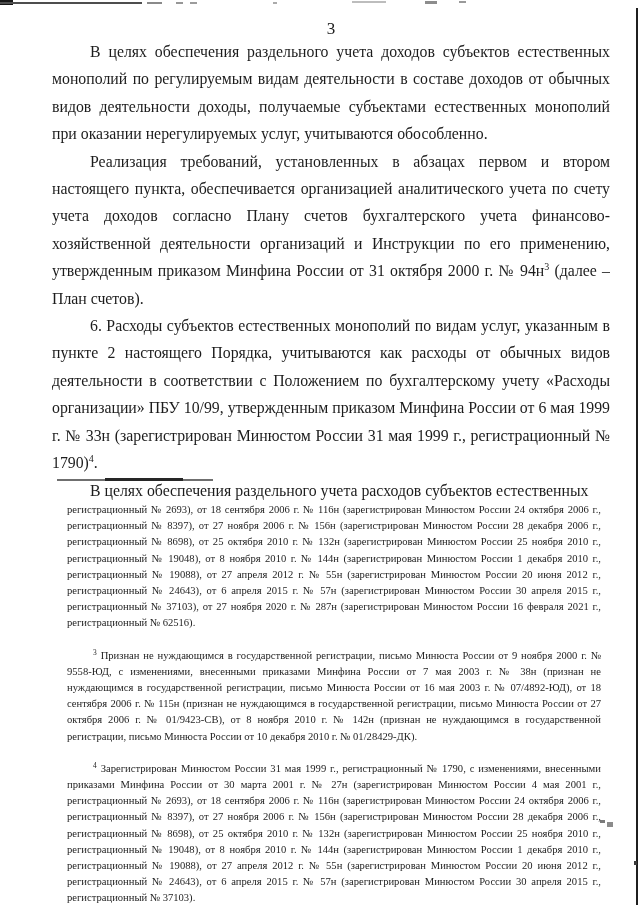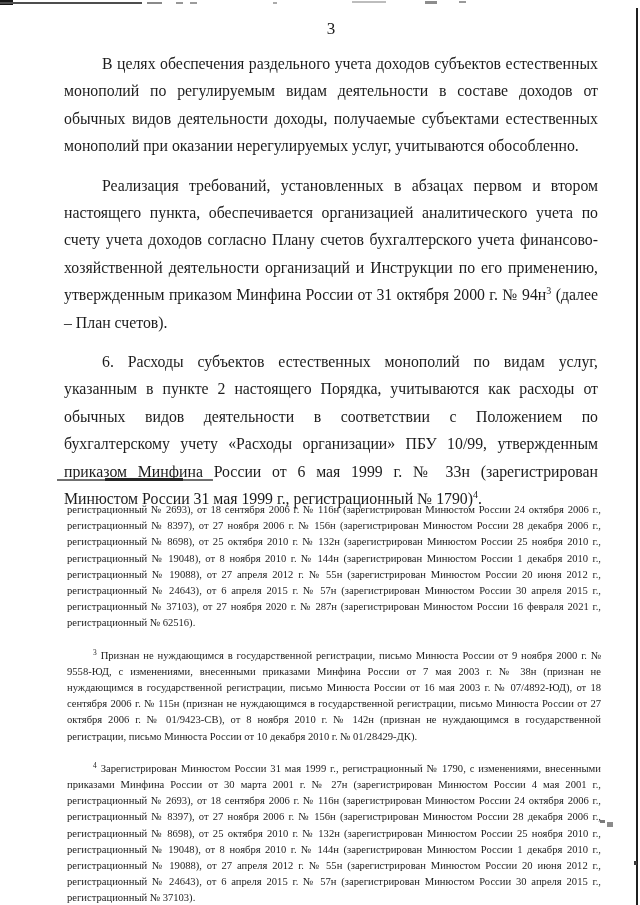--- a/index.html
+++ b/index.html
@@ -48,21 +48,21 @@
     position: absolute;
     top: 38px;
     left: 52px;
     width: 558px;
     font-size: 15.8px;
     line-height: 27.4px;
     text-align: justify;
     color: #1c1c1c;
   }
   .main-text p {
-    margin: 12px;
+    margin: 0;
     text-indent: 38px;
   }
   .main-text sup {
     font-size: 10px;
     line-height: 0;
     vertical-align: 6px;
   }
 
   
   .footnote-sep {
@@ -128,20 +128,23 @@
 <div class="main-text">
   <p>
     <span>В целях обеспечения раздельного учета доходов субъектов естественных монополий по регулируемым видам деятельности в составе доходов от обычных видов деятельности доходы, получаемые субъектами естественных монополий при оказании нерегулируемых услуг, учитываются обособленно.</span>
   </p>
   <p>
     <span>Реализация требований, установленных в абзацах первом и втором настоящего пункта, обеспечивается организацией аналитического учета по счету учета доходов согласно Плану счетов бухгалтерского учета финансово-хозяйственной деятельности организаций и Инструкции по его применению, утвержденным приказом Минфина России от 31 октября 2000 г. № 94н</span><sup>3</sup><span> (далее – План счетов).</span>
   </p>
   <p>
     <span>6. Расходы субъектов естественных монополий по видам услуг, указанным в пункте 2 настоящего Порядка, учитываются как расходы от обычных видов деятельности в соответствии с Положением по бухгалтерскому учету «Расходы организации» ПБУ 10/99, утвержденным приказом Минфина России от 6 мая 1999 г. № 33н (зарегистрирован Минюстом России 31 мая 1999 г., регистрационный № 1790)</span><sup>4</sup><span>.</span>
   </p>
+  <p>
+    <span>В целях обеспечения раздельного учета расходов субъектов естественных</span>
+  </p>
 </div>
 
 <div class="footnote-sep"></div>
 
 <div class="footnotes">
   <p>
     <span>регистрационный № 2693), от 18 сентября 2006 г. № 116н (зарегистрирован Минюстом России 24 октября 2006 г., регистрационный № 8397), от 27 ноября 2006 г. № 156н (зарегистрирован Минюстом России 28 декабря 2006 г., регистрационный № 8698), от 25 октября 2010 г. № 132н (зарегистрирован Минюстом России 25 ноября 2010 г., регистрационный № 19048), от 8 ноября 2010 г. № 144н (зарегистрирован Минюстом России 1 декабря 2010 г., регистрационный № 19088), от 27 апреля 2012 г. № 55н (зарегистрирован Минюстом России 20 июня 2012 г., регистрационный № 24643), от 6 апреля 2015 г. № 57н (зарегистрирован Минюстом России 30 апреля 2015 г., регистрационный № 37103), от 27 ноября 2020 г. № 287н (зарегистрирован Минюстом России 16 февраля 2021 г., регистрационный № 62516).</span>
   </p>
   <p class="fn-indent">
     <sup>3</sup><span> Признан не нуждающимся в государственной регистрации, письмо Минюста России от 9 ноября 2000 г. № 9558-ЮД, с изменениями, внесенными приказами Минфина России от 7 мая 2003 г. № 38н (признан не нуждающимся в государственной регистрации, письмо Минюста России от 16 мая 2003 г. № 07/4892-ЮД), от 18 сентября 2006 г. № 115н (признан не нуждающимся в государственной регистрации, письмо Минюста России от 27 октября 2006 г. № 01/9423-СВ), от 8 ноября 2010 г. № 142н (признан не нуждающимся в государственной регистрации, письмо Минюста России от 10 декабря 2010 г. № 01/28429-ДК).</span>

